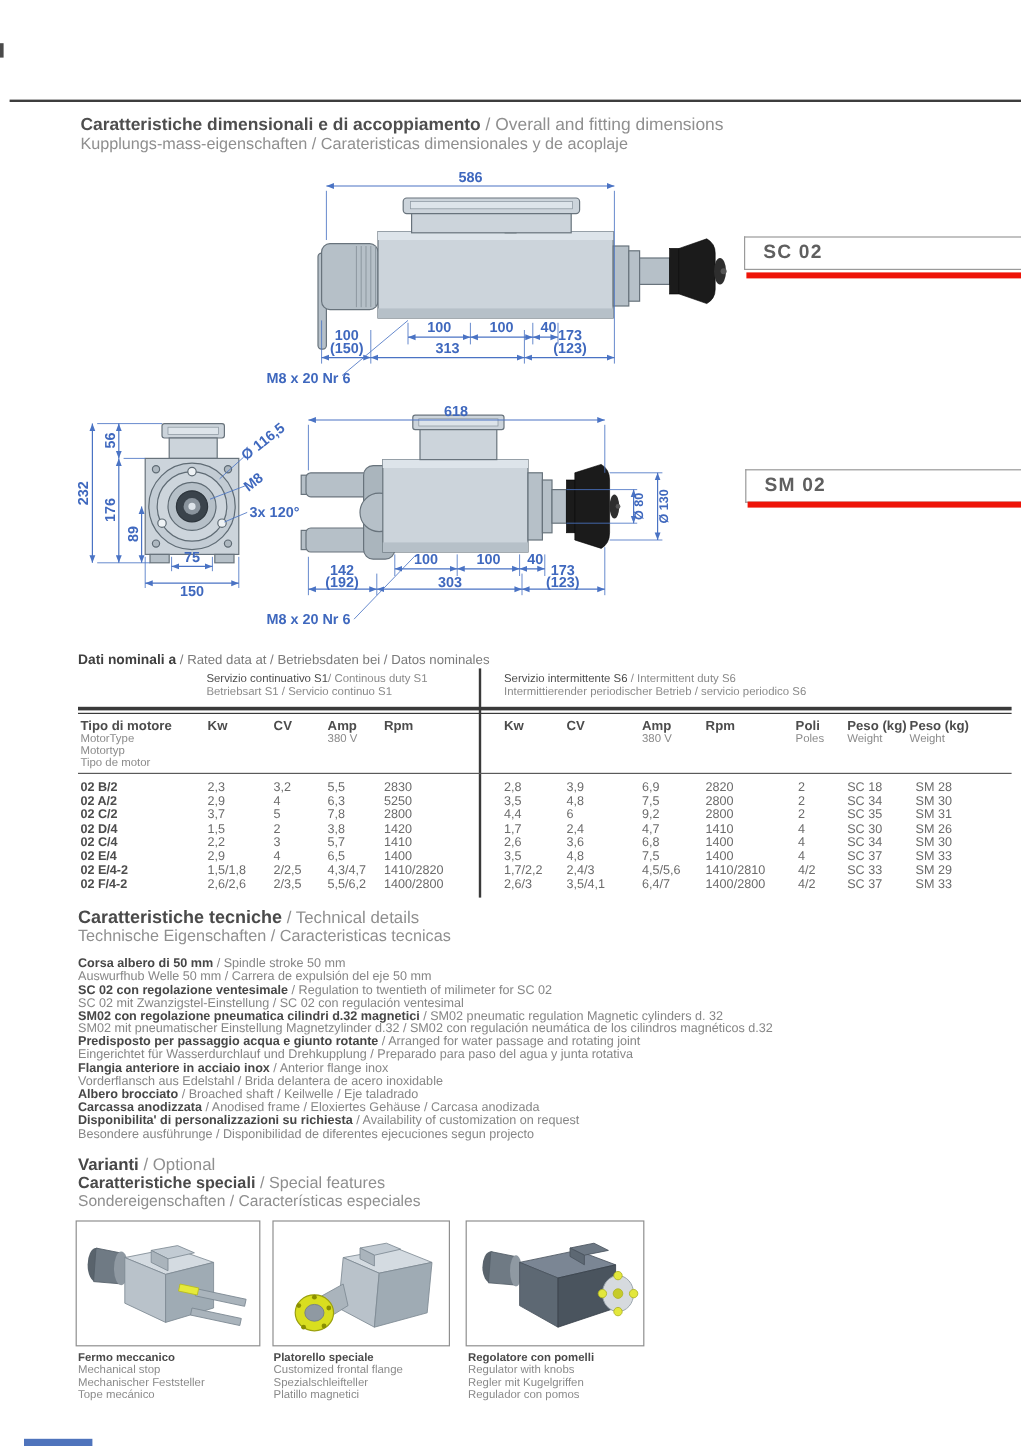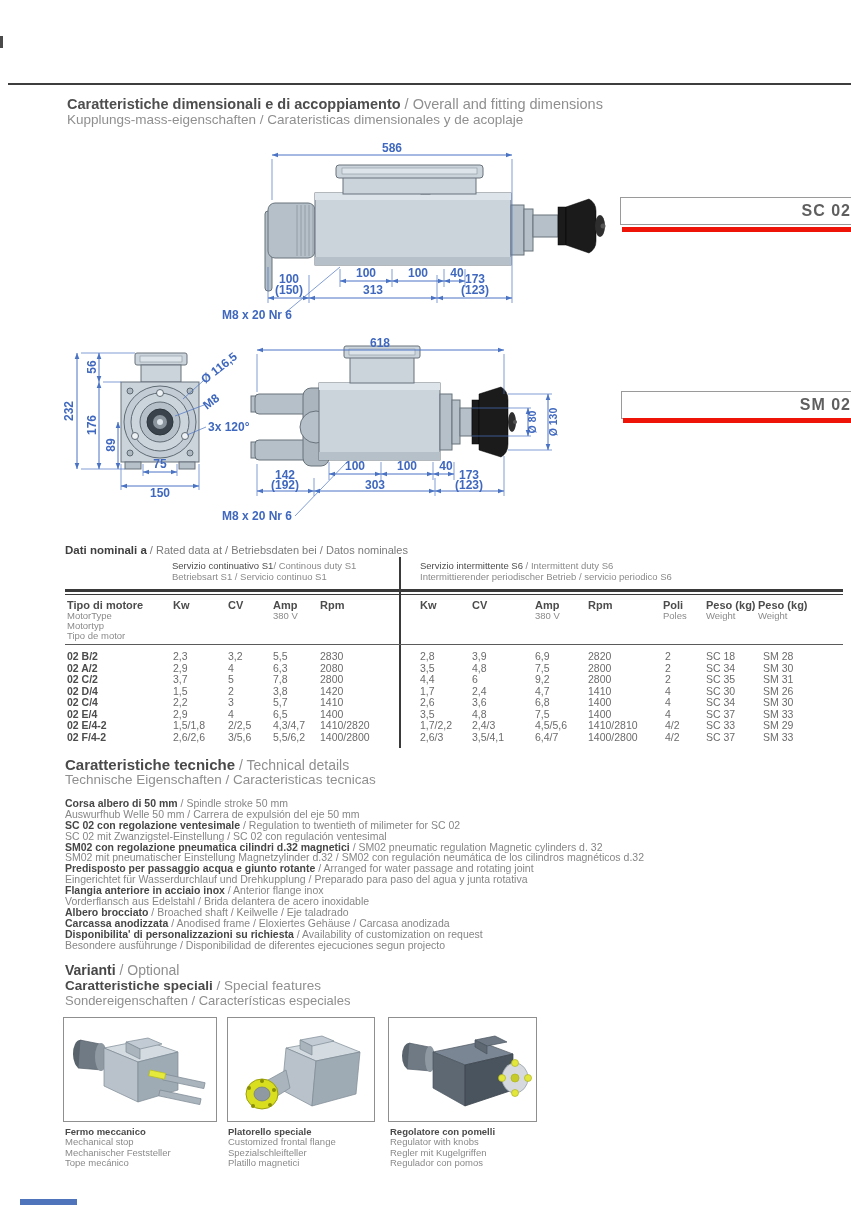--- a/index.html
+++ b/index.html
@@ -10,21 +10,21 @@
 
   
   .rule-top{position:absolute;left:8px;right:0;top:83px;height:2px;background:#3d3d3d;}
   .corner-mark{position:absolute;left:0;top:36px;width:3px;height:12px;background:#4a4a4a;}
   .title1{font-size:14.5px;font-weight:bold;color:#4e4e4e;}
   .title1 .rest{font-weight:normal;color:#8f8f8f;}
   .subtitle1{font-size:13.5px;color:#8f8f8f;}
 
   
   .model-box{position:absolute;right:0;height:26px;border:1px solid #9a9a9a;border-right:none;background:#fff;}
-  .model-box .mlabel{display:block;padding:4px 0 0 15px;font-size:16px;font-weight:bold;color:#5f5f5f;letter-spacing:1px;text-align:right;}
+  .model-box .mlabel{display:block;padding:4px 0 0 15px;font-size:16px;font-weight:bold;color:#5f5f5f;letter-spacing:1px;}
   .model-bar{position:absolute;right:0;height:5px;background:#ee1408;}
 
   
   .tbl-title{font-size:11px;color:#7a7a7a;}
   .tbl-title .bold{font-weight:bold;color:#3f3f3f;font-size:11.5px;}
   .duty{font-size:9.5px;line-height:11px;color:#8a8a8a;}
   .duty .duty-b{font-weight:normal;color:#4c4c4c;}
   .rule-thick{position:absolute;left:65px;width:778px;height:3px;background:#3a3a3a;}
   .rule-thin2{position:absolute;left:65px;width:778px;height:1px;background:#3a3a3a;}
   .rule-thin{position:absolute;left:65px;width:778px;height:1px;background:#5a5a5a;}
@@ -317,21 +317,21 @@
         <span class="c cr2">2820</span>
         <span class="c cp">2</span>
         <span class="c csc">SC 18</span>
         <span class="c csm">SM 28</span>
     </div>
     <div class="trow">
       <span class="c ct">02 A/2</span>
         <span class="c ck1">2,9</span>
         <span class="c cc1">4</span>
         <span class="c ca1">6,3</span>
-        <span class="c cr1">2080</span>
+        <span class="c cr1">5250</span>
         <span class="c ck2">3,5</span>
         <span class="c cc2">4,8</span>
         <span class="c ca2">7,5</span>
         <span class="c cr2">2800</span>
         <span class="c cp">2</span>
         <span class="c csc">SC 34</span>
         <span class="c csm">SM 30</span>
     </div>
     <div class="trow">
       <span class="c ct">02 C/2</span>
@@ -399,21 +399,21 @@
         <span class="c cc2">2,4/3</span>
         <span class="c ca2">4,5/5,6</span>
         <span class="c cr2">1410/2810</span>
         <span class="c cp">4/2</span>
         <span class="c csc">SC 33</span>
         <span class="c csm">SM 29</span>
     </div>
     <div class="trow">
       <span class="c ct">02 F/4-2</span>
         <span class="c ck1">2,6/2,6</span>
-        <span class="c cc1">3/5,6</span>
+        <span class="c cc1">2/3,5</span>
         <span class="c ca1">5,5/6,2</span>
         <span class="c cr1">1400/2800</span>
         <span class="c ck2">2,6/3</span>
         <span class="c cc2">3,5/4,1</span>
         <span class="c ca2">6,4/7</span>
         <span class="c cr2">1400/2800</span>
         <span class="c cp">4/2</span>
         <span class="c csc">SC 37</span>
         <span class="c csm">SM 33</span>
     </div>

